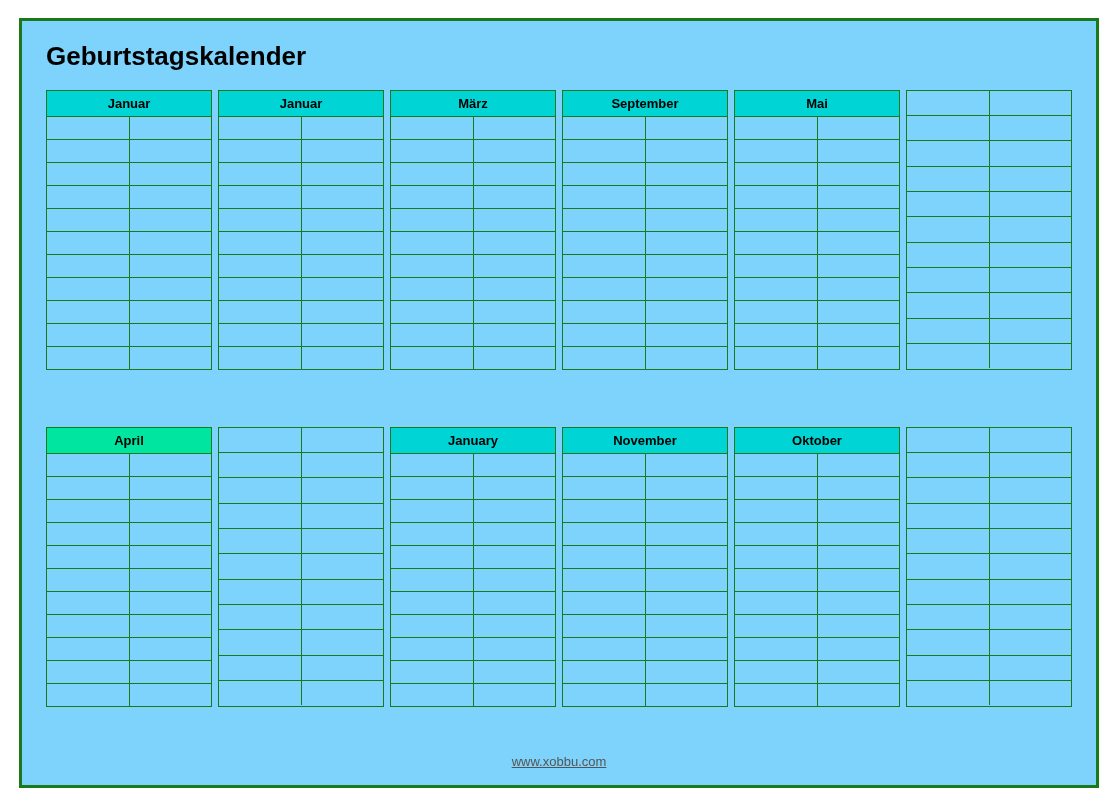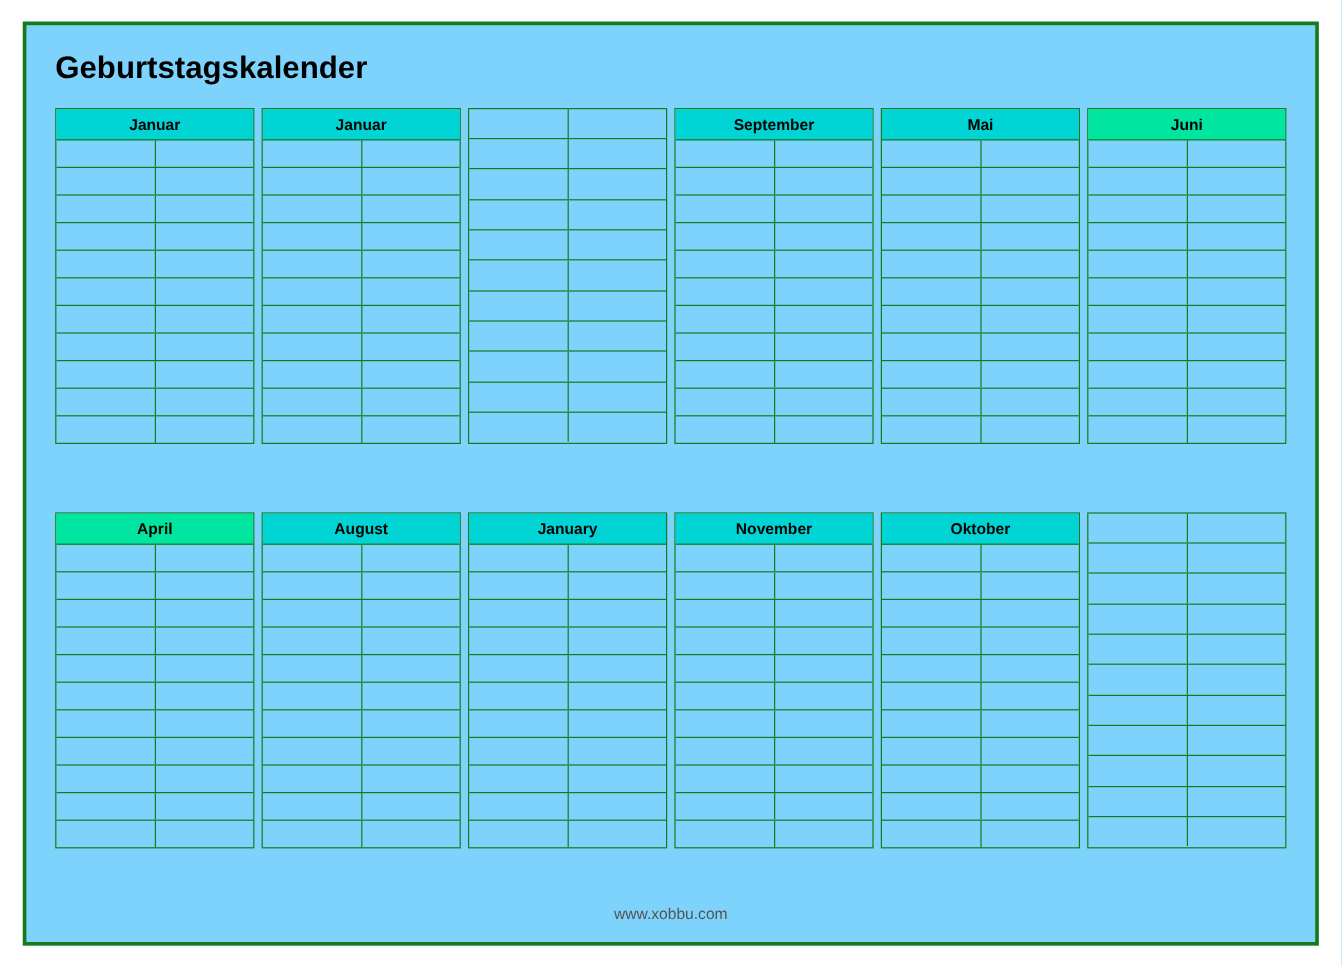--- a/index.html
+++ b/index.html
@@ -86,20 +86,21 @@
 
     .grid-cell:last-child {
       border-right: none;
     }
 
     .footer {
       text-align: center;
       font-size: 13px;
       color: #555;
       margin-top: 6px;
+      text-decoration: underline;
     }
 
     .sections-wrapper {
       flex: 1;
       display: flex;
       flex-direction: column;
       gap: 0;
     }
 
     .top-section {
@@ -217,20 +218,21 @@
                 <div class="grid-cell"></div>
                 <div class="grid-cell"></div>
               </div>
               <div class="grid-row">
                 <div class="grid-cell"></div>
                 <div class="grid-cell"></div>
               </div>
             </div>
           </div>
           <div class="month-block">
+            <div class="month-header">März</div>
             <div class="month-grid">
               <div class="grid-row">
                 <div class="grid-cell"></div>
                 <div class="grid-cell"></div>
               </div>
               <div class="grid-row">
                 <div class="grid-cell"></div>
                 <div class="grid-cell"></div>
               </div>
               <div class="grid-row">
@@ -363,21 +365,20 @@
                 <div class="grid-cell"></div>
                 <div class="grid-cell"></div>
               </div>
               <div class="grid-row">
                 <div class="grid-cell"></div>
                 <div class="grid-cell"></div>
               </div>
             </div>
           </div>
           <div class="month-block">
-            <div class="month-header green">Juni</div>
             <div class="month-grid">
               <div class="grid-row">
                 <div class="grid-cell"></div>
                 <div class="grid-cell"></div>
               </div>
               <div class="grid-row">
                 <div class="grid-cell"></div>
                 <div class="grid-cell"></div>
               </div>
               <div class="grid-row">
@@ -466,21 +467,20 @@
                 <div class="grid-cell"></div>
                 <div class="grid-cell"></div>
               </div>
               <div class="grid-row">
                 <div class="grid-cell"></div>
                 <div class="grid-cell"></div>
               </div>
             </div>
           </div>
           <div class="month-block">
-            <div class="month-header">August</div>
             <div class="month-grid">
               <div class="grid-row">
                 <div class="grid-cell"></div>
                 <div class="grid-cell"></div>
               </div>
               <div class="grid-row">
                 <div class="grid-cell"></div>
                 <div class="grid-cell"></div>
               </div>
               <div class="grid-row">

